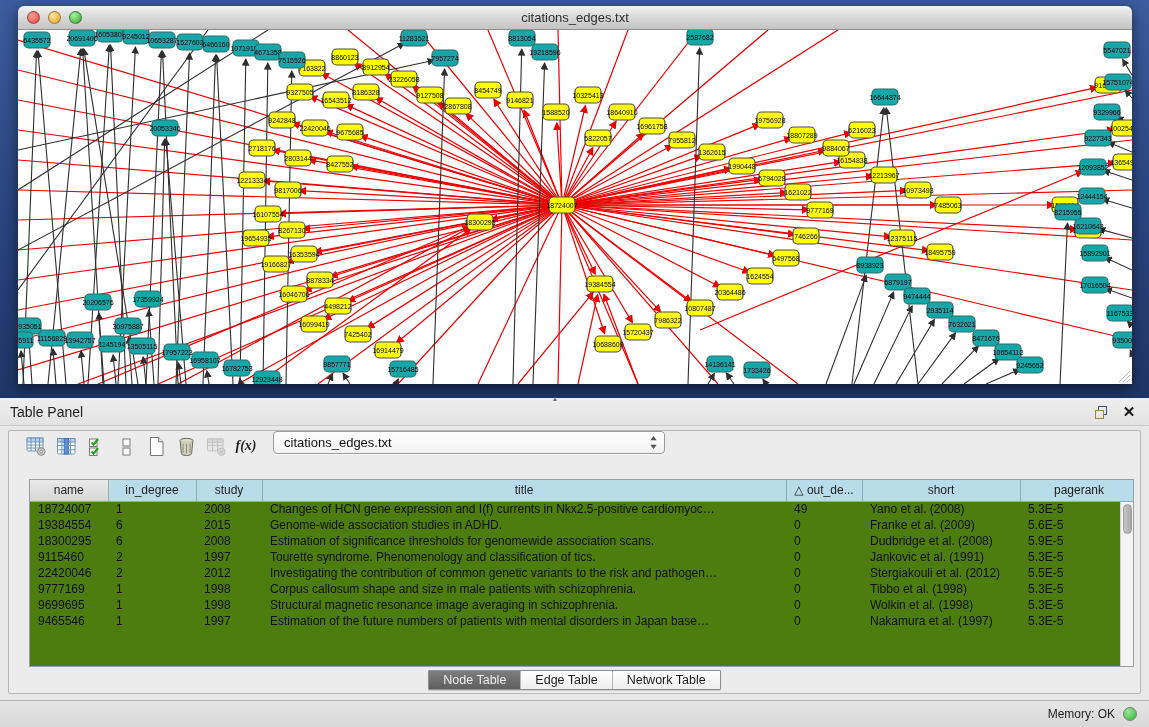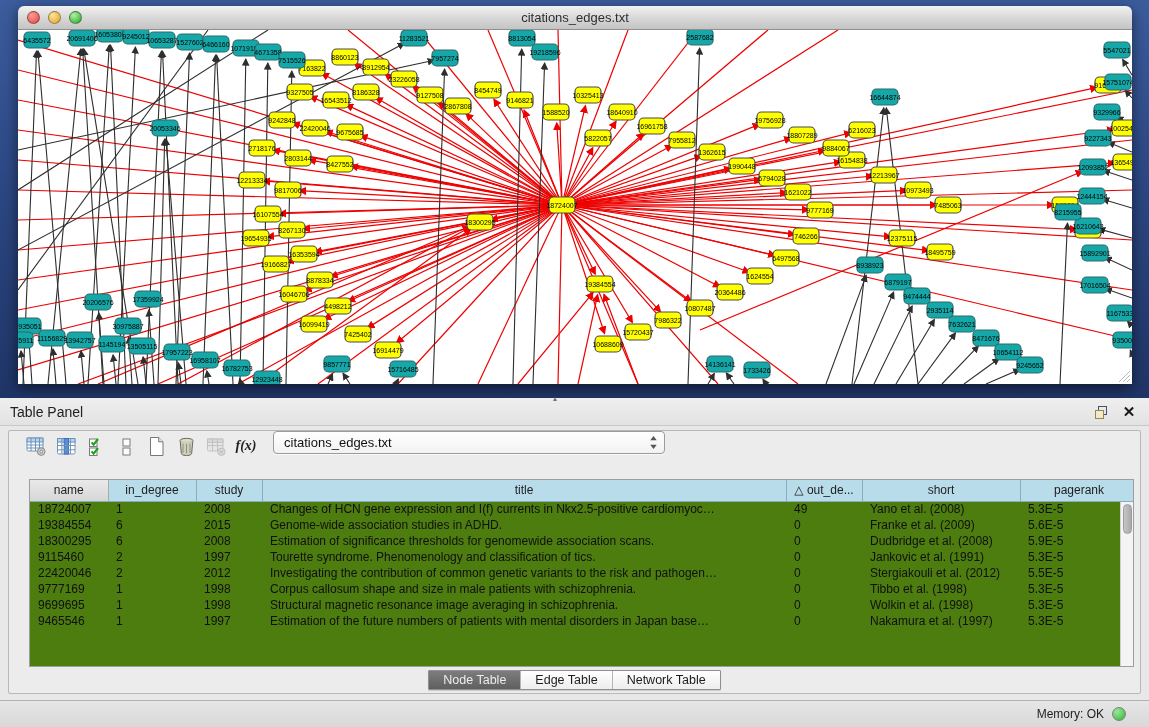--- a/index.html
+++ b/index.html
@@ -69,21 +69,21 @@
     height:20px; box-shadow:0 1px 1px rgba(0,0,0,.15); }
   .seg .tab { padding:0 14px; font-size:12.5px; display:flex; align-items:center;
     background:linear-gradient(180deg,#ffffff,#ededed); color:#1c1c1c;
     border-right:1px solid #b5b5b5; }
   .seg .tab:last-child { border-right:none; }
   .seg .tab.sel { background:linear-gradient(180deg,#7d7d7d,#5f5f5f); color:#ececec; }
 
   
   .statusbar { width:1149px; height:27px; background:linear-gradient(180deg,#e6e6e6,#d8d8d8);
     border-top:1px solid #b2b2b2; display:flex; align-items:center; justify-content:flex-end;
-    padding-right:23px; gap:8px; }
+    padding-right:12px; gap:8px; }
   .statusbar .mem { font-size:12px; color:#1e1e1e; }
   .memdot { width:14px; height:14px; border-radius:50%; border:1px solid #808080;
     background:radial-gradient(circle at 35% 30%, #9ce69c, #2fb62f); }
 </style>
 </head>
 <body>
 
 <div class="desktop">
   <div class="net-window">
     <div class="titlebar">

